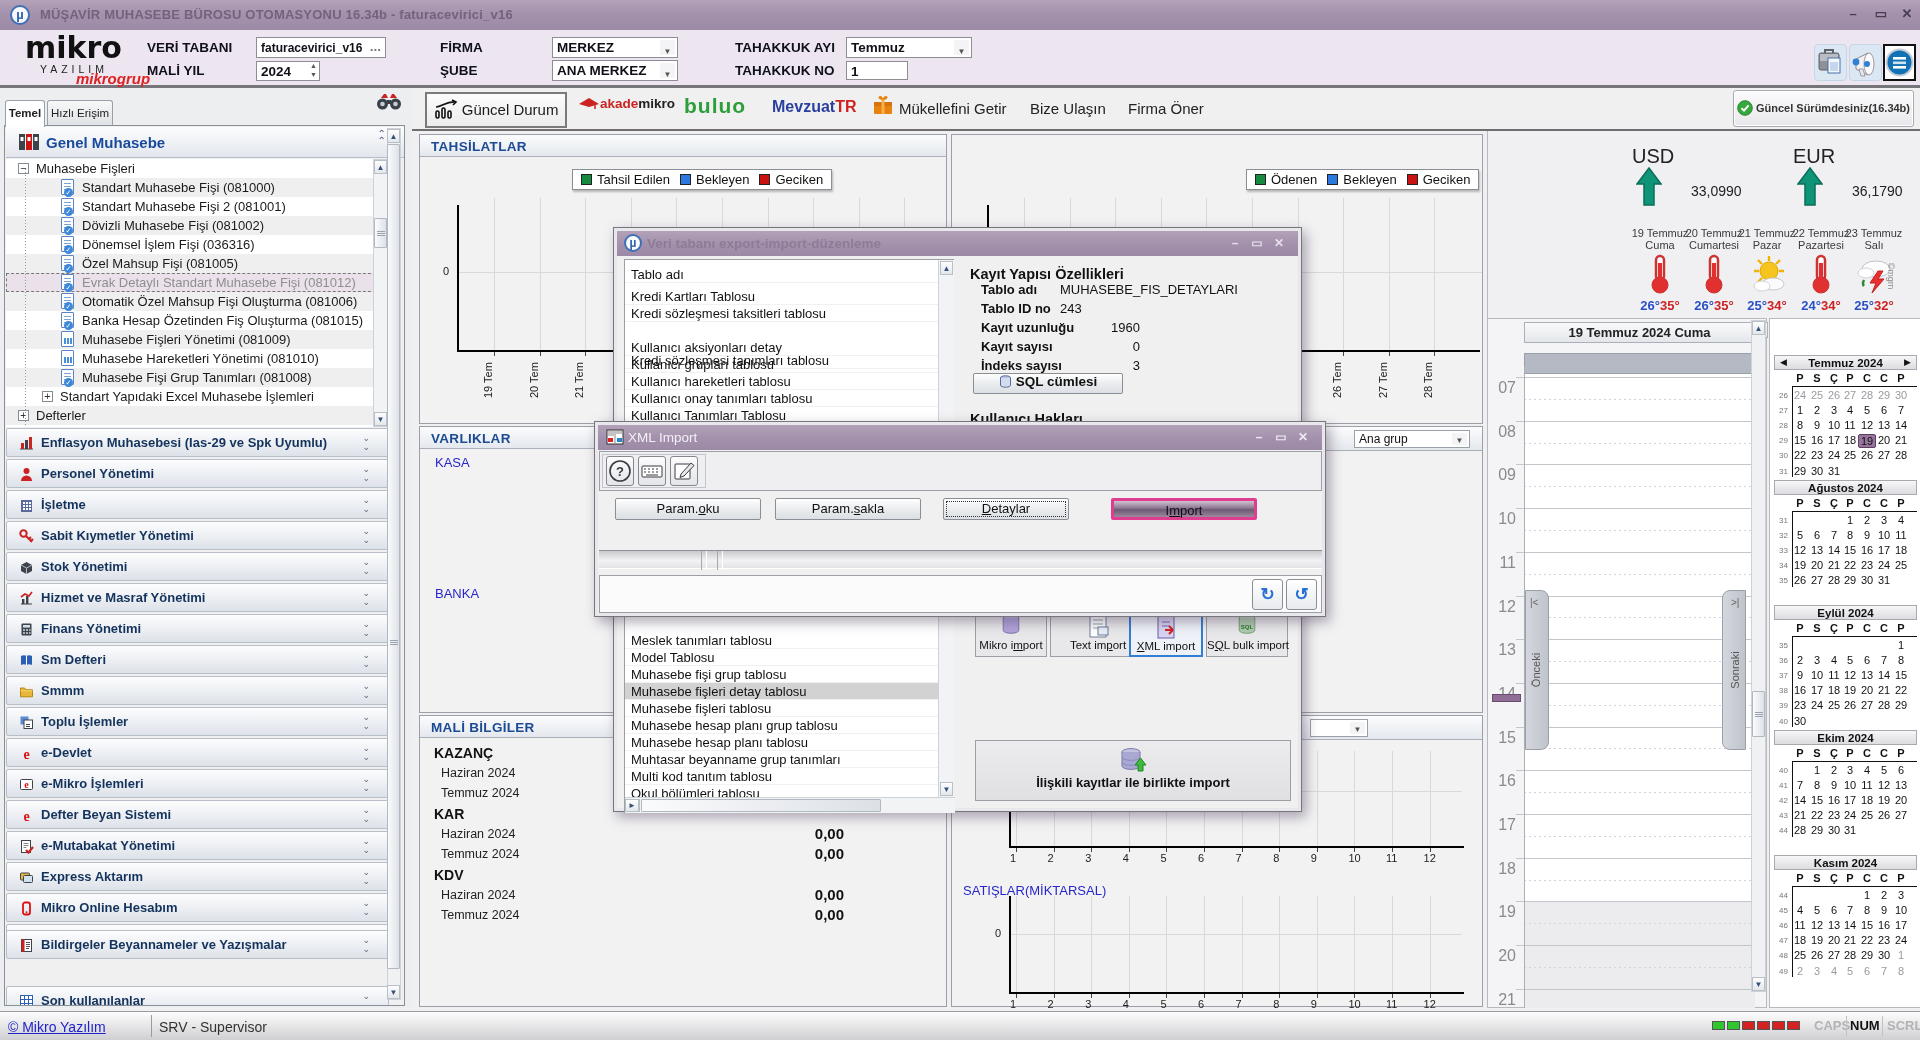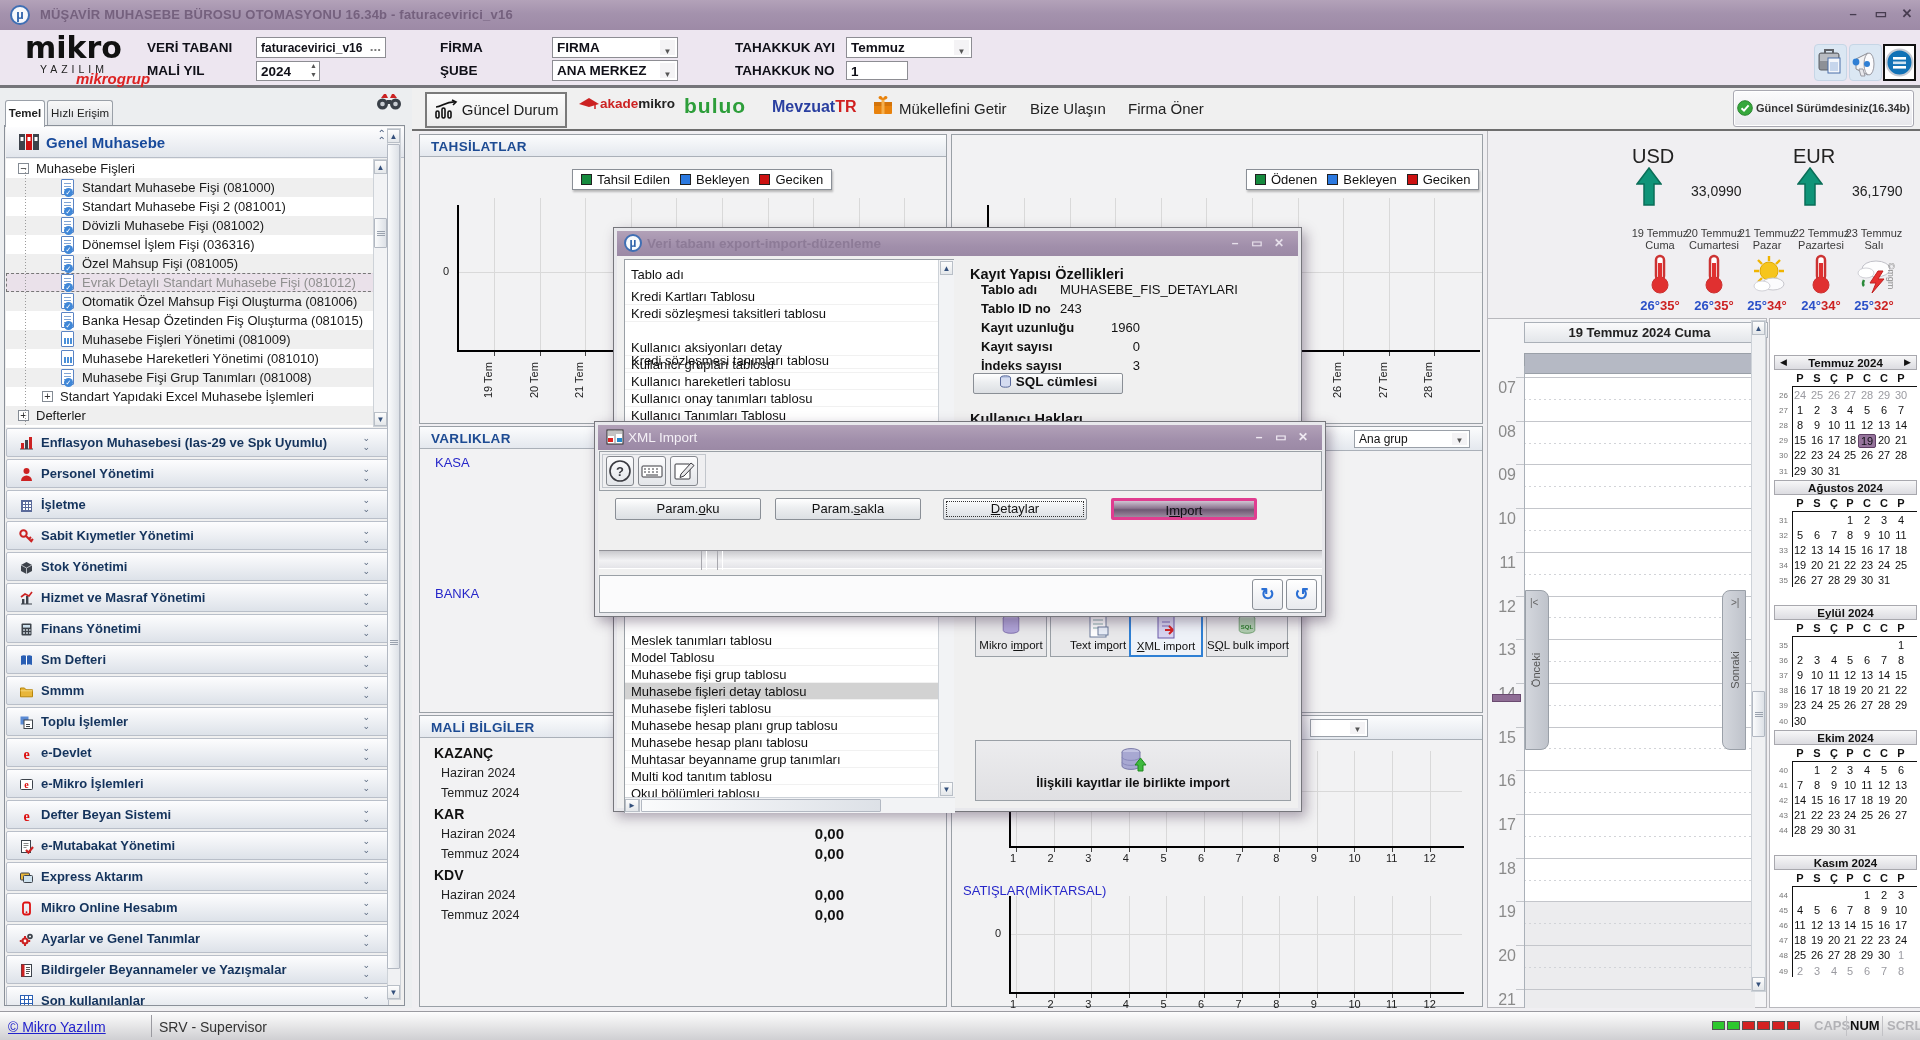--- a/index.html
+++ b/index.html
@@ -173,21 +173,21 @@
       <span style="position:absolute;right:4px;top:0;color:#777">...</span>
     </div>
     <div class="hfield-label abs" style="left:147px;top:33px">MALİ YIL</div>
     <div class="hinput abs" style="left:256px;top:31px;width:64px;height:20px">
       <span>2024</span>
       <span style="position:absolute;right:2px;top:-1px;color:#555;font-size:7px;line-height:9px">▲<br>▼</span>
     </div>
 
     <div class="hfield-label abs" style="left:440px;top:10px">FİRMA</div>
     <div class="hinput abs" style="left:552px;top:7px;width:126px;height:21px">
-      <span>FIRMA</span><span class="combo-arrow"></span>
+      <span>MERKEZ</span><span class="combo-arrow"></span>
     </div>
     <div class="hfield-label abs" style="left:440px;top:33px">ŞUBE</div>
     <div class="hinput abs" style="left:552px;top:30px;width:126px;height:21px">
       <span>ANA MERKEZ</span><span class="combo-arrow"></span>
     </div>
 
     <div class="hfield-label abs" style="left:735px;top:10px">TAHAKKUK AYI</div>
     <div class="hinput abs" style="left:846px;top:7px;width:126px;height:21px">
       <span>Temmuz</span><span class="combo-arrow"></span>
     </div>
@@ -562,21 +562,21 @@
                   <rect x="5" y="12" width="2" height="2"></rect>
                   <rect x="0.8" y="8" width="2" height="2"></rect>
                   <rect x="9.2" y="8" width="2" height="2"></rect>
                 </g>
                 <circle cx="11" cy="4.5" r="2.8" fill="#3d434b"></circle>
                 <circle cx="11" cy="4.5" r="1" fill="#fff"></circle>
               </svg></div>
             <div class="txt">Ayarlar ve Genel Tanımlar</div>
             <div class="chev">⌄<br>⌄</div>
           </div>
-          <div class="side-sec" style="top: 829px;">
+          <div class="side-sec" style="top: 804px;">
             <div class="sic"><svg width="15" height="15" viewBox="0 0 15 15">
                 <rect x="2.5" y="1.5" width="10" height="12" fill="#fff" stroke="#3d434b"></rect>
                 <rect x="2.5" y="1.5" width="3" height="12" fill="#cc2222"></rect>
                 <path d="M7 4.5 h4 M7 6.5 h4 M7 8.5 h4 M7 10.5 h3" stroke="#555"></path>
               </svg></div>
             <div class="txt">Bildirgeler Beyannameler ve Yazışmalar</div>
             <div class="chev">⌄<br>⌄</div>
           </div>
           <div class="side-sec" style="top: 860px;">
             <div class="sic"><svg width="15" height="15" viewBox="0 0 15 15">
@@ -1362,21 +1362,21 @@
       <div class="tool-btn" style="left:70px;top:4px">
         <svg width="26" height="28" viewBox="0 0 26 28">
             <rect x="4" y="7" width="15" height="15" rx="1" fill="#fff" stroke="#3a3a40"></rect>
             <path d="M10 17 L20 6 l3 2.5 L13 19 l-4 1.5 z" fill="#e8e8ea" stroke="#3a3a40"></path>
           </svg>
       </div>
     </div>
     <div id="xml-buttons">
         <div class="btn3d" style="left: 20px; top: 76px; width: 146px; height: 22px; line-height: 20px;">Param.<u>o</u>ku</div>
         <div class="btn3d" style="left: 180px; top: 76px; width: 146px; height: 22px; line-height: 20px;">Param.<u>s</u>akla</div>
-        <div class="btn3d" style="left: 348px; top: 76px; width: 144px; height: 22px; line-height: 20px; outline: rgb(51, 51, 51) dotted 1px; outline-offset: -4px; text-align: center;"><u>D</u>etaylar</div>
+        <div class="btn3d" style="left: 348px; top: 76px; width: 126px; height: 22px; line-height: 20px; outline: rgb(51, 51, 51) dotted 1px; outline-offset: -4px; text-align: center;"><u>D</u>etaylar</div>
         <div class="btn3d" style="left: 516px; top: 76px; width: 146px; height: 22px; line-height: 20px; border: 3px solid rgb(224, 61, 144); background: linear-gradient(rgb(207, 195, 210), rgb(141, 119, 145) 45%, rgb(110, 88, 115) 55%, rgb(156, 138, 160)); color: rgb(15, 15, 20); font-weight: normal;">I<u>m</u>port</div>
       </div>
     <div id="xml-strip" style="left:4px;top:128px;width:723px;height:19px">
       <div class="abs" style="left:102px;top:0;width:6px;height:19px;border-left:1px solid #a8a8ae;border-right:1px solid #fff"></div>
       <div class="abs" style="left:118px;top:0;width:6px;height:19px;border-left:1px solid #a8a8ae;border-right:1px solid #fff"></div>
     </div>
     <div class="abs" style="left:4px;top:153px;width:723px;height:38px;background:#fbfbfc;border:1px solid #9aa0a6">
       <div class="rot-icon-btn" style="right:38px;top:3px">↻</div>
       <div class="rot-icon-btn" style="right:4px;top:3px">↺</div>
     </div>

